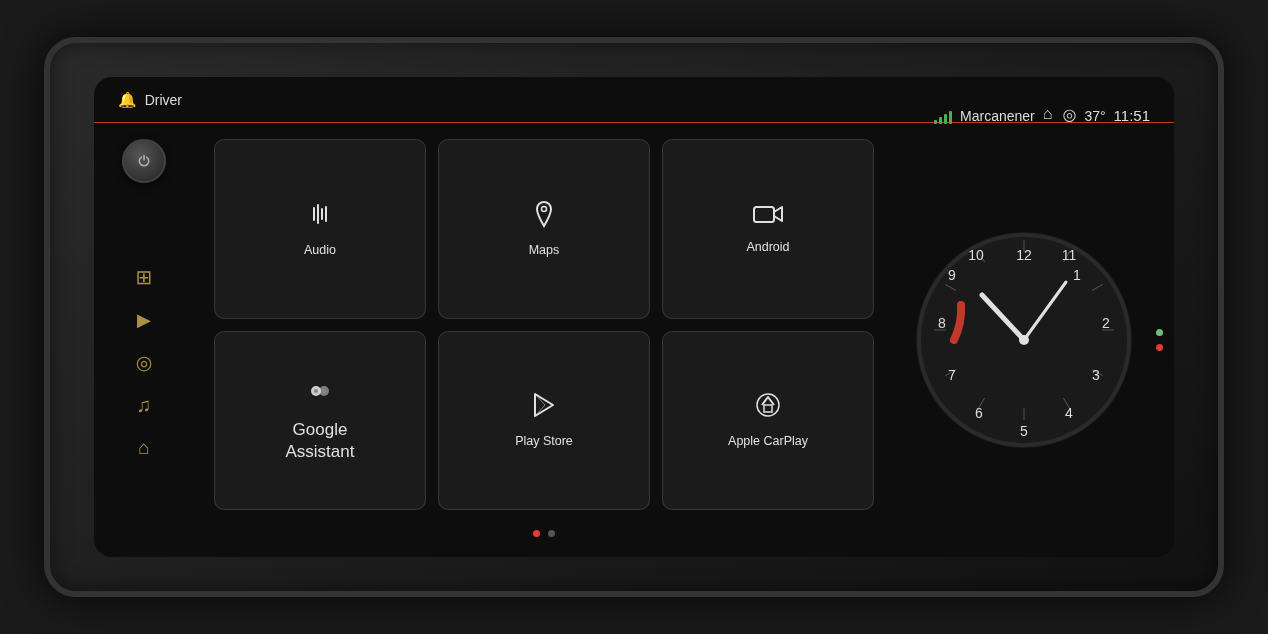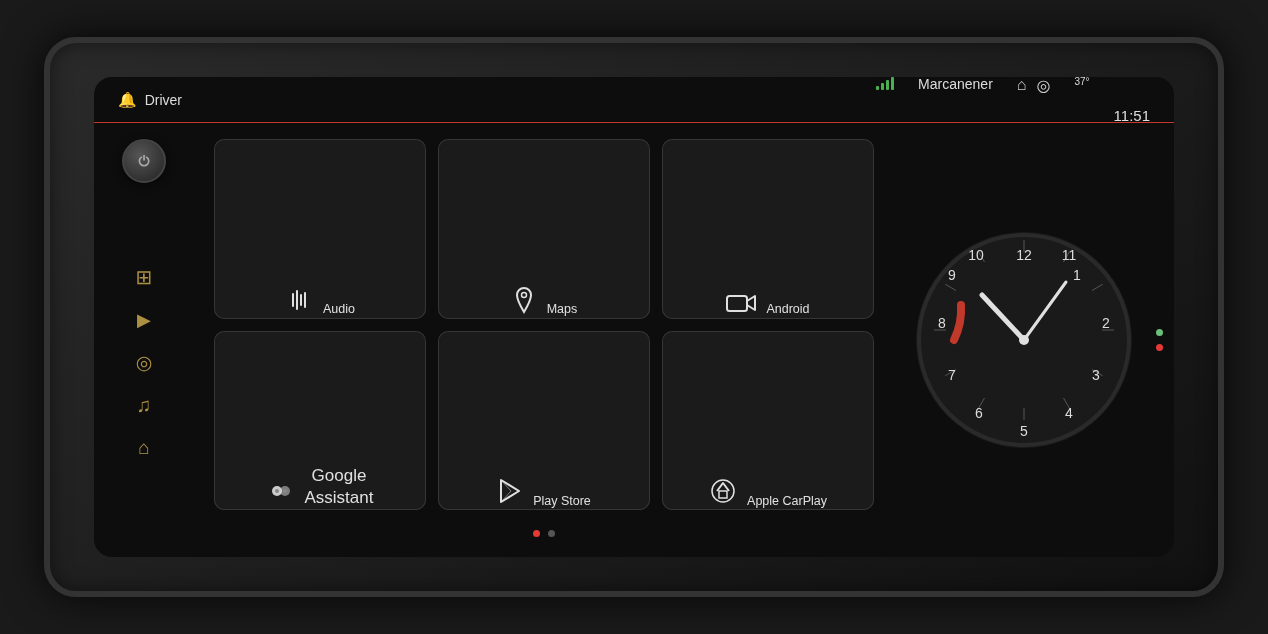--- a/index.html
+++ b/index.html
@@ -53,22 +53,22 @@
     .top-bar-left {
       display: flex;
       align-items: center;
       gap: 8px;
       color: #d0d0d0;
       font-size: 14px;
     }
 
     .top-bar-right {
       display: flex;
-      align-items: flex-start;
-      gap: 24px;
+      align-items: flex-end;
+      gap: 8px;
       color: #d0d0d0;
       font-size: 14px;
     }
 
     .signal-bars {
       display: flex;
       align-items: flex-end;
       gap: 2px;
       height: 14px;
     }
@@ -141,21 +141,22 @@
       gap: 12px;
       flex: 1;
     }
 
     .app-tile {
       flex: 1;
       background: rgba(255,255,255,0.06);
       border: 1px solid rgba(255,255,255,0.12);
       border-radius: 10px;
       display: flex;
-      align-items: flex-end;
+      flex-direction: column;
+      align-items: center;
       justify-content: center;
       cursor: pointer;
       gap: 10px;
       transition: background 0.2s;
     }
 
     .app-tile.disabled {
       opacity: 0.45;
     }
 
@@ -249,21 +250,21 @@
           <div class="signal-bar"></div>
           <div class="signal-bar"></div>
           <div class="signal-bar"></div>
           <div class="signal-bar"></div>
         </div>
         <span style="color:#ddd; font-size:14px;">Marcanener</span>
         <div class="top-bar-icons">
           <span style="font-size:16px; color:#ccc; cursor:pointer;">⌂</span>
           <span style="font-size:16px; color:#ccc; cursor:pointer;">◎</span>
         </div>
-        <span style="color:#ddd; font-size:10px;">37°</span>
+        <span style="color:#ddd; font-size:14px;">37°</span>
         <span style="color:#ddd; font-size:15px; font-weight:500;margin-top:31px;">11:51</span>
       </div>
     </div>
 
     <div class="main-content">
 
       <div class="sidebar">
         <div class="power-knob">
           <span style="color:#aaa; font-size:14px; font-weight:bold;">⏻</span>
         </div>

